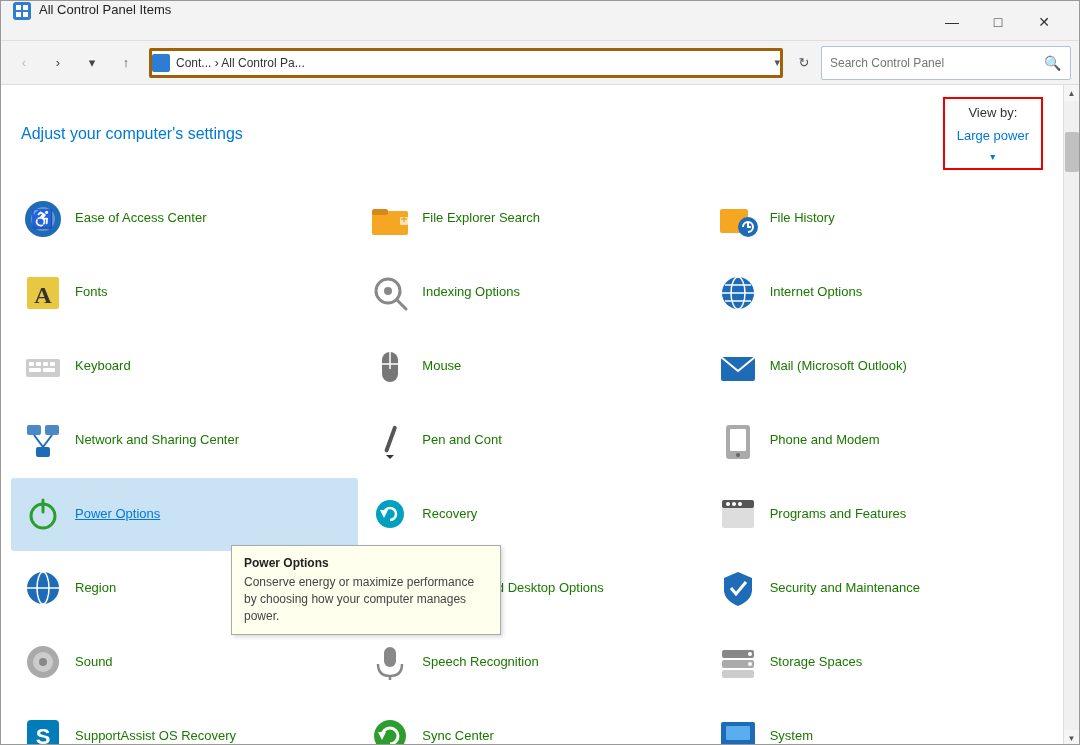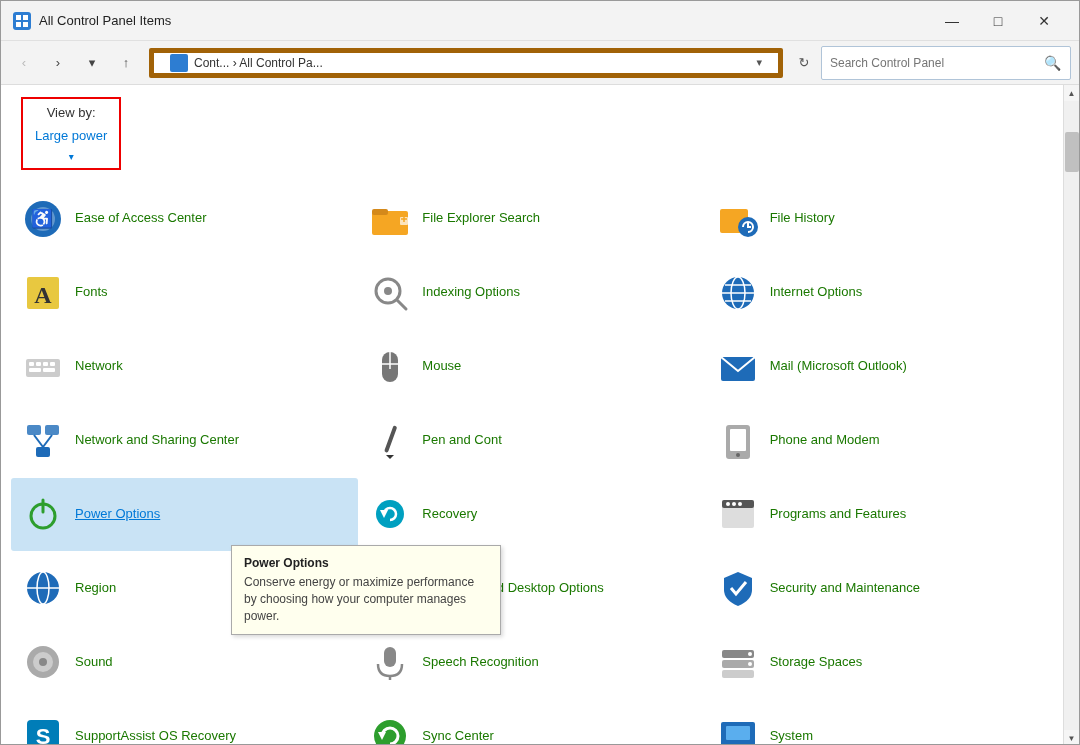--- a/index.html
+++ b/index.html
@@ -10,22 +10,21 @@
       height: 745px;
       overflow: hidden;
       border: 1px solid #999;
     }
 
     
     .title-bar {
       background: #f3f3f3;
       height: 40px;
       display: flex;
-      align-items: center;
-      padding: 8px 12px;
+      padding: 1px 12px;
       border-bottom: 1px solid #e0e0e0;
       user-select: none;
     }
     .title-bar-icon {
       width: 18px; height: 18px;
       background: #2d7dd2;
       border-radius: 3px;
       margin-right: 8px;
       display: flex; align-items: center; justify-content: center;
       flex-shrink: 0;
@@ -67,25 +66,25 @@
       cursor: pointer;
       color: #444;
       font-size: 13px;
       border: none;
       background: transparent;
     }
     .nav-btn.disabled { color: #bbb; cursor: default; }
     .address-bar {
       flex: 1;
       height: 30px;
-      border: 5px solid #a16207;
+      border: 3px solid #a16207;
       border-radius: 2px;
       display: flex;
       align-items: center;
-      padding: 0 16px;
+      padding: 0 0;
       background: #fff;
       gap: 6px;
       margin: 0 4px;
     }
     .address-icon {
       width: 18px; height: 18px;
       background: #2d7dd2;
       border-radius: 2px;
       flex-shrink: 0;
     }
@@ -281,20 +280,21 @@
   <div class="search-bar">
     <input type="text" placeholder="Search Control Panel" style="">
     <span class="search-icon">🔍</span>
   </div>
 </div>
 
 <div class="content-area">
   <div class="main-panel">
 
     <div class="panel-header">
+      <span class="adjust-text">Adjust your computer's settings</span>
       <div class="view-by-box">
         <span class="view-by-label">View by:</span>
         <span class="view-by-value">Large power</span>
         <span class="view-by-arrow">▾</span>
       </div>
     </div>
 
     <div class="items-grid" id="items-grid">
 
     <div class="grid-item">
@@ -366,21 +366,21 @@
             <svg viewBox="0 0 40 40">
               <rect x="3" y="12" width="34" height="18" rx="2" fill="#ccc"></rect>
               <rect x="6" y="15" width="5" height="4" rx="1" fill="white"></rect>
               <rect x="13" y="15" width="5" height="4" rx="1" fill="white"></rect>
               <rect x="20" y="15" width="5" height="4" rx="1" fill="white"></rect>
               <rect x="27" y="15" width="5" height="4" rx="1" fill="white"></rect>
               <rect x="6" y="21" width="12" height="4" rx="1" fill="white"></rect>
               <rect x="20" y="21" width="12" height="4" rx="1" fill="white"></rect>
             </svg>
           </div>
-          <span class="item-label">Network</span>
+          <span class="item-label">Keyboard</span>
         </div>
         <div class="grid-item">
           <div class="item-icon">
             <svg viewBox="0 0 40 40">
               <rect x="12" y="5" width="16" height="30" rx="8" fill="#777"></rect>
               <line x1="20" y1="5" x2="20" y2="22" stroke="white" stroke-width="1.5"></line>
               <line x1="12" y1="17" x2="28" y2="17" stroke="white" stroke-width="1.5"></line>
             </svg>
           </div>
           <span class="item-label">Mouse</span>

